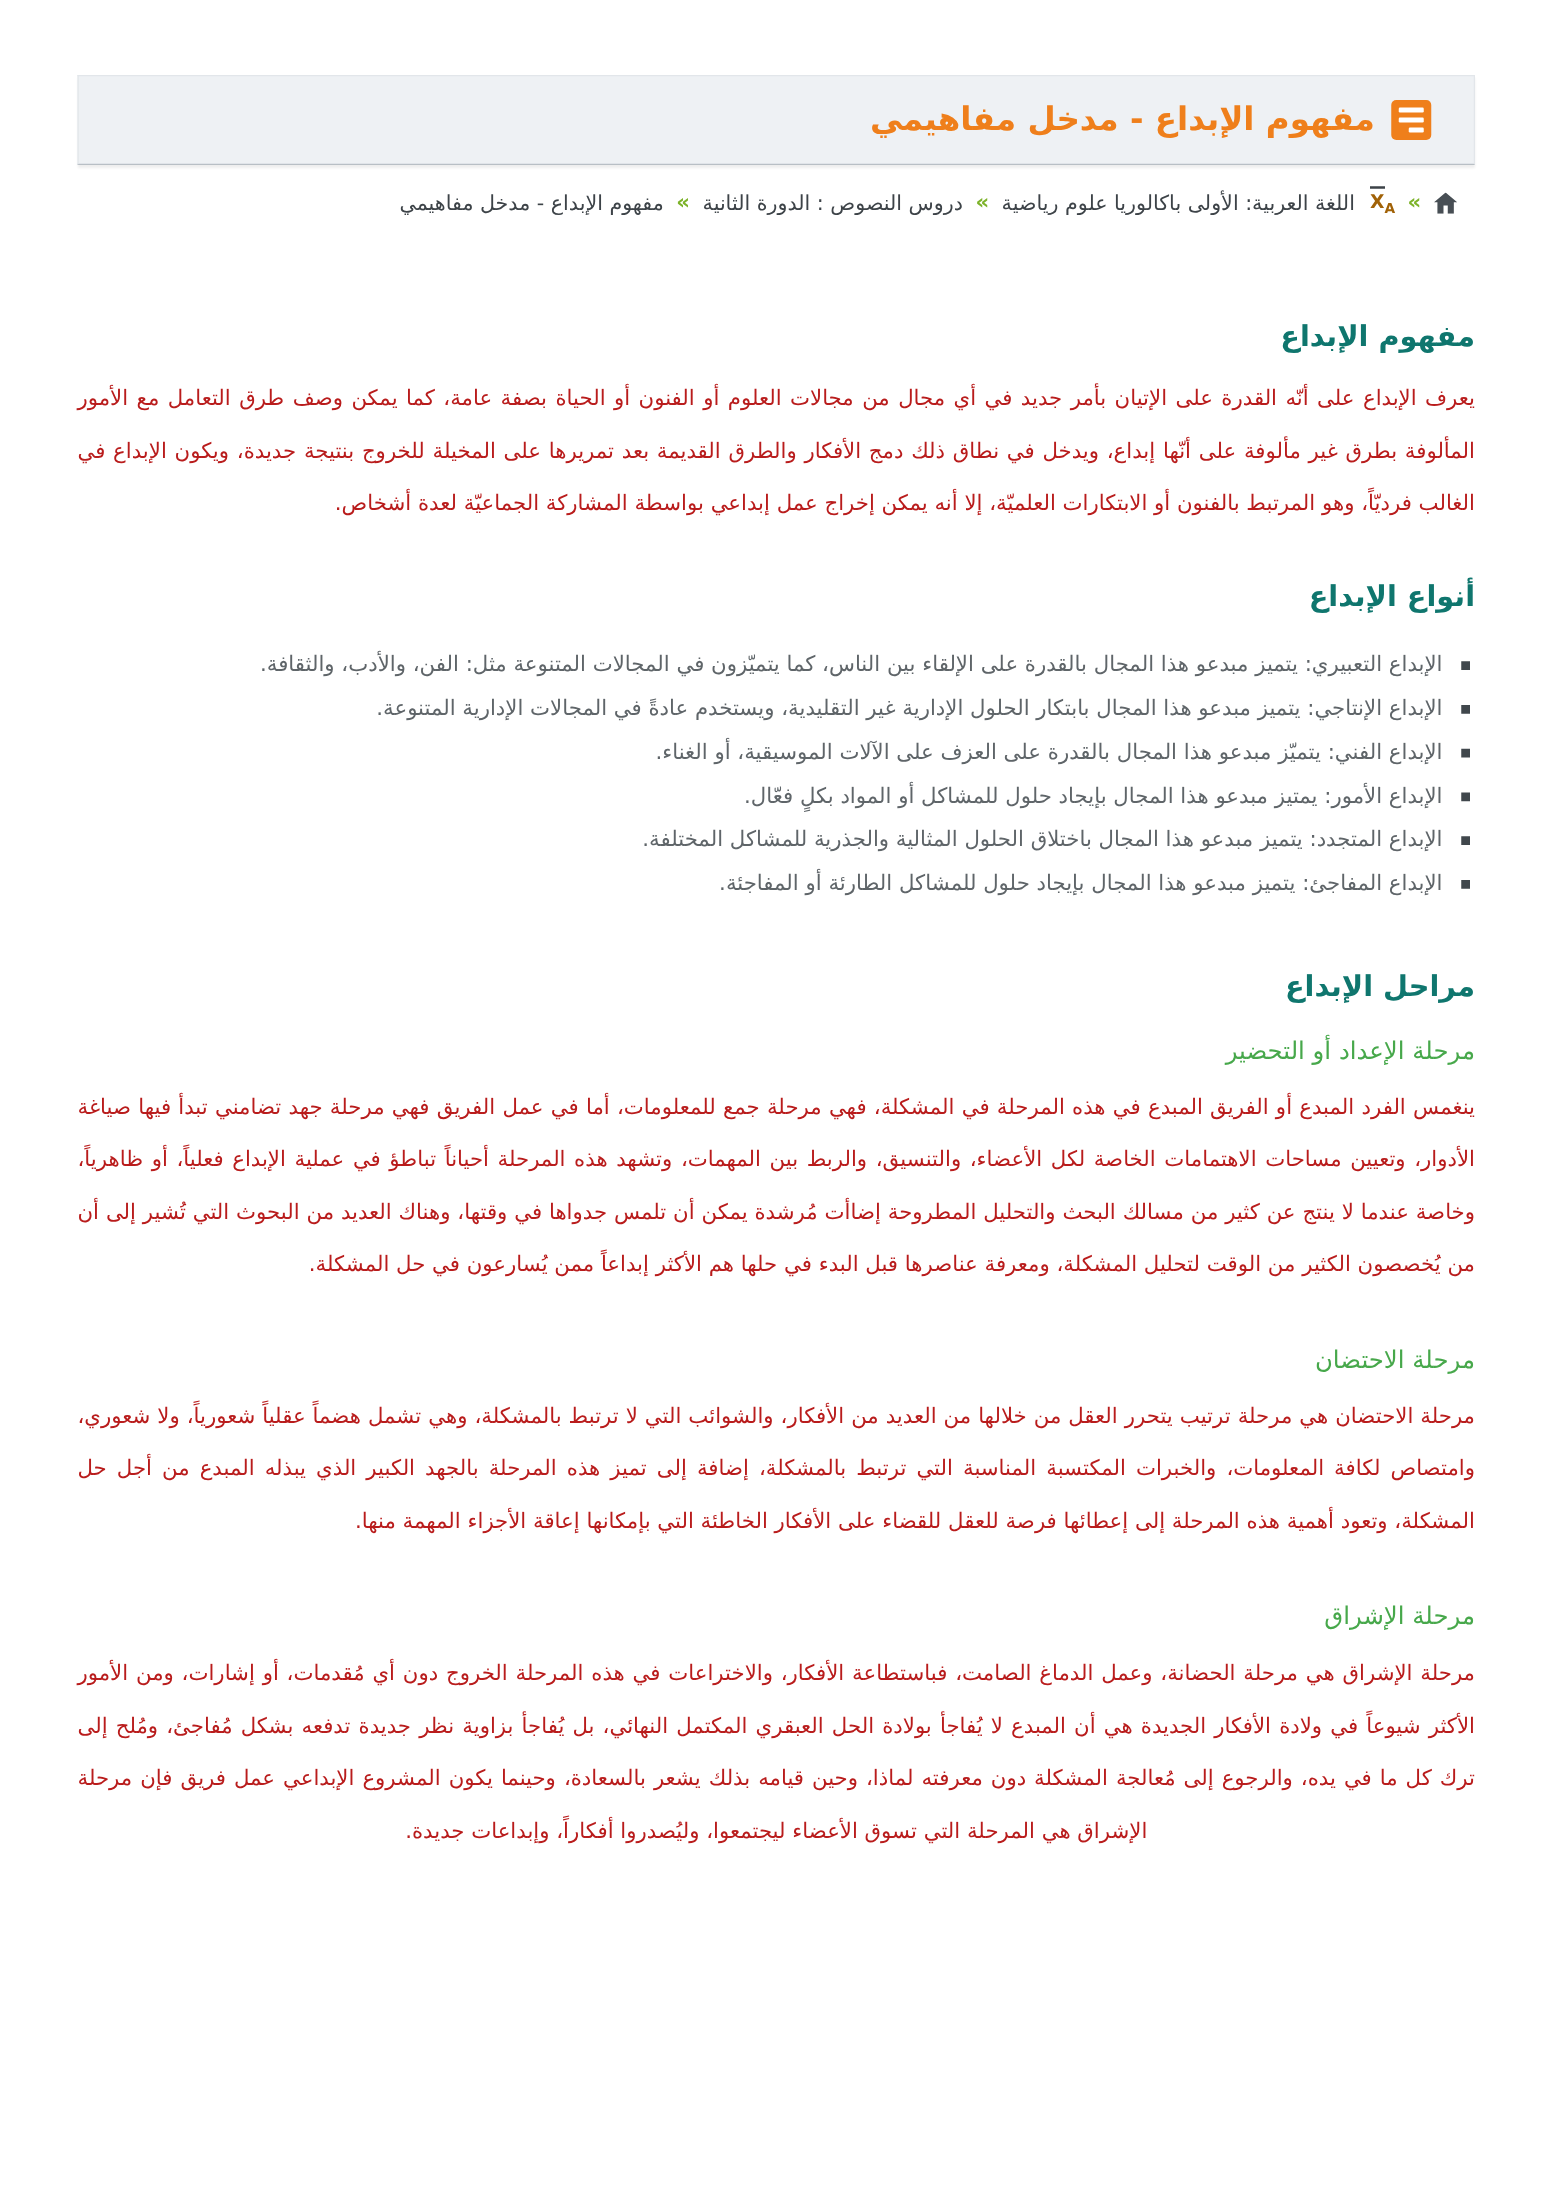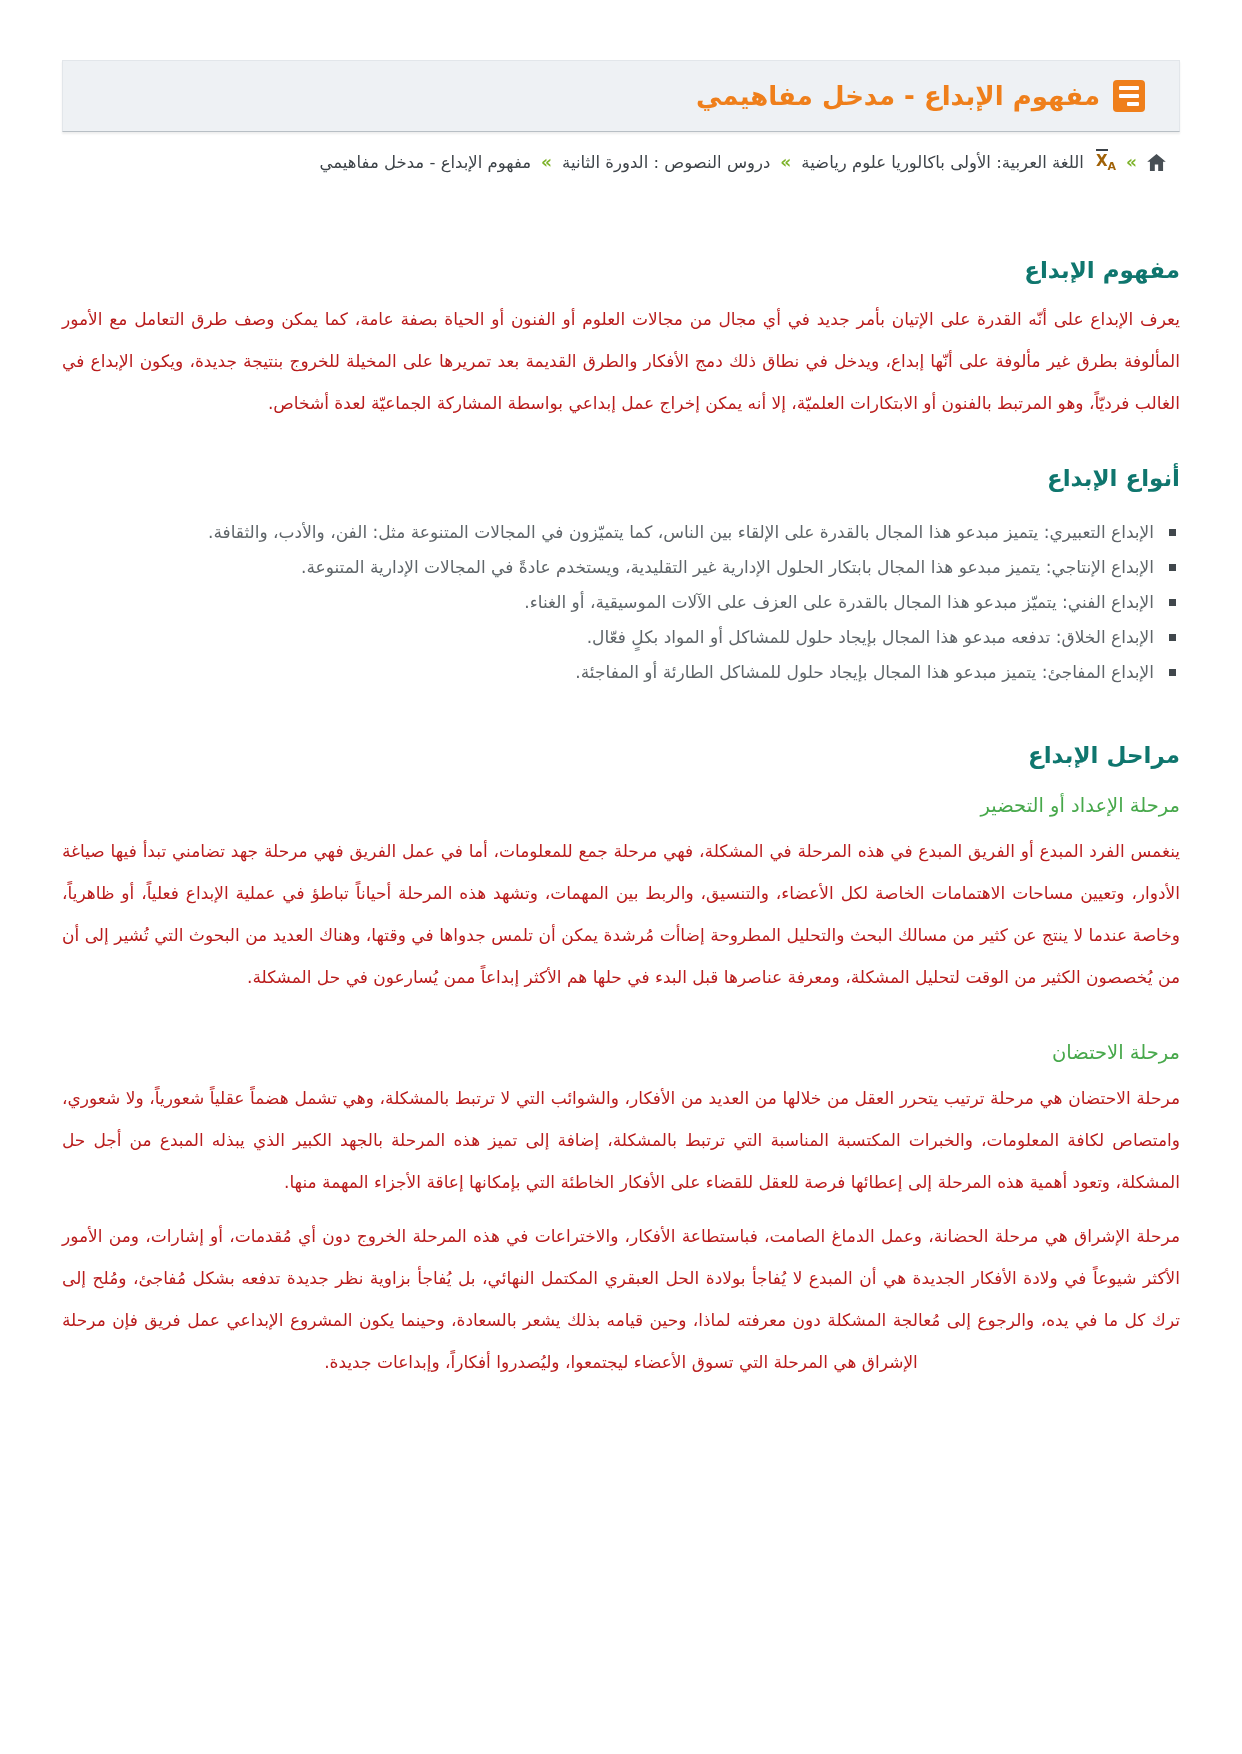--- a/index.html
+++ b/index.html
@@ -173,28 +173,30 @@
   <main>
 
     <h2 class="first">مفهوم الإبداع</h2>
     <p>يعرف الإبداع على أنّه القدرة على الإتيان بأمر جديد في أي مجال من مجالات العلوم أو الفنون أو الحياة بصفة عامة، كما يمكن وصف طرق التعامل مع الأمور المألوفة بطرق غير مألوفة على أنّها إبداع، ويدخل في نطاق ذلك دمج الأفكار والطرق القديمة بعد تمريرها على المخيلة للخروج بنتيجة جديدة، ويكون الإبداع في الغالب فرديّاً، وهو المرتبط بالفنون أو الابتكارات العلميّة، إلا أنه يمكن إخراج عمل إبداعي بواسطة المشاركة الجماعيّة لعدة أشخاص.</p>
 
     <h2>أنواع الإبداع</h2>
     <ul class="types-list">
       <li>الإبداع التعبيري: يتميز مبدعو هذا المجال بالقدرة على الإلقاء بين الناس، كما يتميّزون في المجالات المتنوعة مثل: الفن، والأدب، والثقافة.</li>
       <li>الإبداع الإنتاجي: يتميز مبدعو هذا المجال بابتكار الحلول الإدارية غير التقليدية، ويستخدم عادةً في المجالات الإدارية المتنوعة.</li>
       <li>الإبداع الفني: يتميّز مبدعو هذا المجال بالقدرة على العزف على الآلات الموسيقية، أو الغناء.</li>
-      <li>الإبداع الخلاق: تدفعه مبدعو هذا المجال بإيجاد حلول للمشاكل أو المواد بكلٍ فعّال.</li>
+      <li>الإبداع الأمور: يمتيز مبدعو هذا المجال بإيجاد حلول للمشاكل أو المواد بكلٍ فعّال.</li>
+      <li>الإبداع المتجدد: يتميز مبدعو هذا المجال باختلاق الحلول المثالية والجذرية للمشاكل المختلفة.</li>
       <li>الإبداع المفاجئ: يتميز مبدعو هذا المجال بإيجاد حلول للمشاكل الطارئة أو المفاجئة.</li>
     </ul>
 
     <h2 class="stages">مراحل الإبداع</h2>
 
     <h3 class="first-sub">مرحلة الإعداد أو التحضير</h3>
     <p>ينغمس الفرد المبدع أو الفريق المبدع في هذه المرحلة في المشكلة، فهي مرحلة جمع للمعلومات، أما في عمل الفريق فهي مرحلة جهد تضامني تبدأ فيها صياغة الأدوار، وتعيين مساحات الاهتمامات الخاصة لكل الأعضاء، والتنسيق، والربط بين المهمات، وتشهد هذه المرحلة أحياناً تباطؤ في عملية الإبداع فعلياً، أو ظاهرياً، وخاصة عندما لا ينتج عن كثير من مسالك البحث والتحليل المطروحة إضاأت مُرشدة يمكن أن تلمس جدواها في وقتها، وهناك العديد من البحوث التي تُشير إلى أن من يُخصصون الكثير من الوقت لتحليل المشكلة، ومعرفة عناصرها قبل البدء في حلها هم الأكثر إبداعاً ممن يُسارعون في حل المشكلة.</p>
 
     <h3>مرحلة الاحتضان</h3>
     <p>مرحلة الاحتضان هي مرحلة ترتيب يتحرر العقل من خلالها من العديد من الأفكار، والشوائب التي لا ترتبط بالمشكلة، وهي تشمل هضماً عقلياً شعورياً، ولا شعوري، وامتصاص لكافة المعلومات، والخبرات المكتسبة المناسبة التي ترتبط بالمشكلة، إضافة إلى تميز هذه المرحلة بالجهد الكبير الذي يبذله المبدع من أجل حل المشكلة، وتعود أهمية هذه المرحلة إلى إعطائها فرصة للعقل للقضاء على الأفكار الخاطئة التي بإمكانها إعاقة الأجزاء المهمة منها.</p>
 
+    <h3>مرحلة الإشراق</h3>
     <p class="center-last">مرحلة الإشراق هي مرحلة الحضانة، وعمل الدماغ الصامت، فباستطاعة الأفكار، والاختراعات في هذه المرحلة الخروج دون أي مُقدمات، أو إشارات، ومن الأمور الأكثر شيوعاً في ولادة الأفكار الجديدة هي أن المبدع لا يُفاجأ بولادة الحل العبقري المكتمل النهائي، بل يُفاجأ بزاوية نظر جديدة تدفعه بشكل مُفاجئ، ومُلح إلى ترك كل ما في يده، والرجوع إلى مُعالجة المشكلة دون معرفته لماذا، وحين قيامه بذلك يشعر بالسعادة، وحينما يكون المشروع الإبداعي عمل فريق فإن مرحلة الإشراق هي المرحلة التي تسوق الأعضاء ليجتمعوا، وليُصدروا أفكاراً، وإبداعات جديدة.</p>
 
   </main>
 </div>
 
 </body></html>

